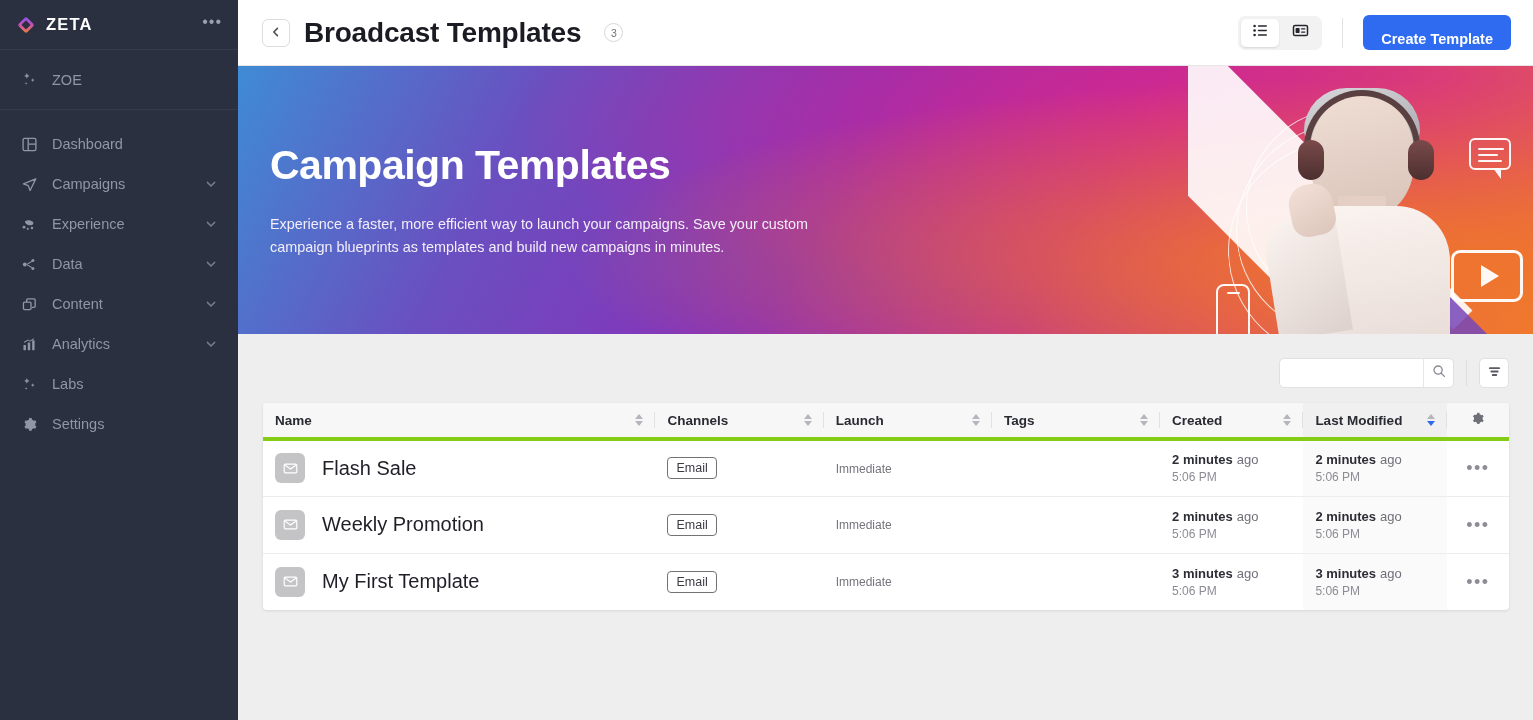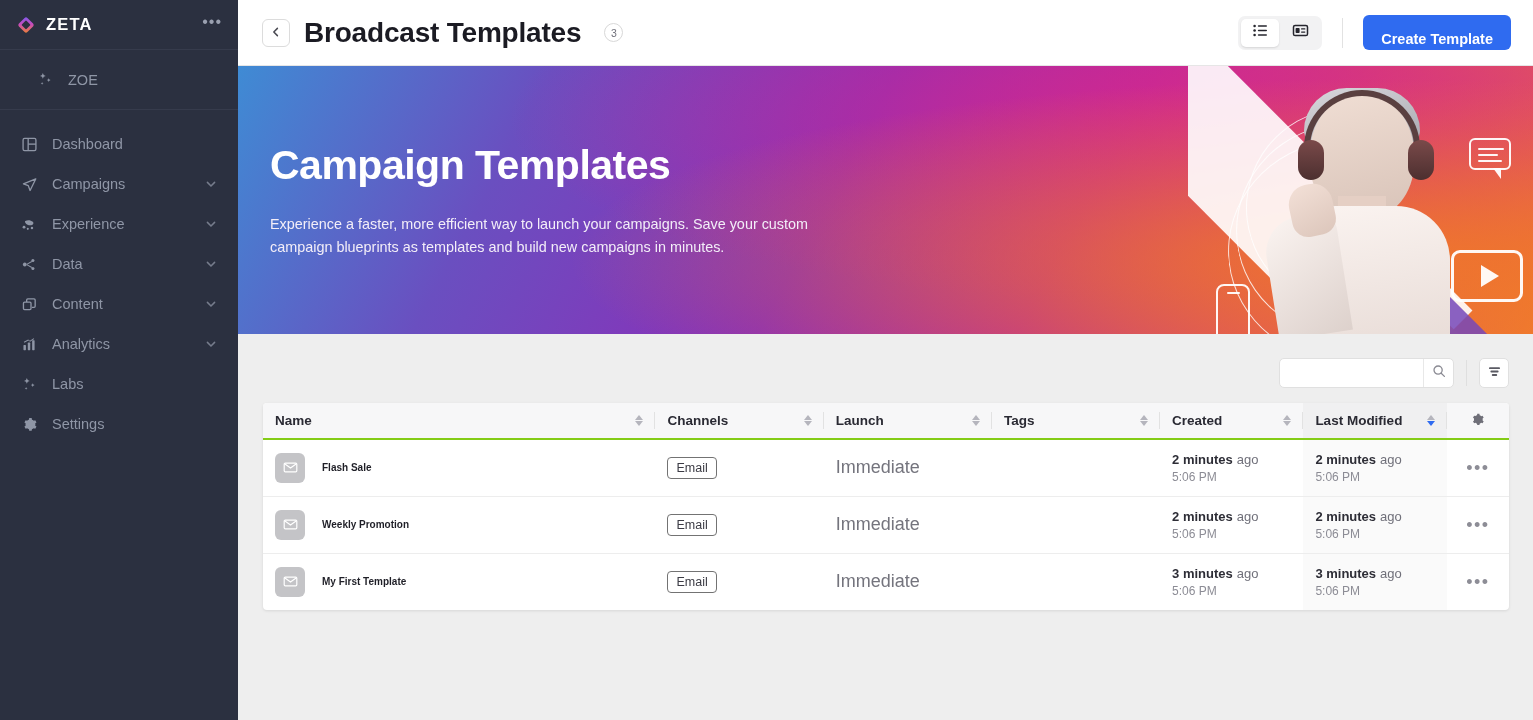--- a/index.html
+++ b/index.html
@@ -26,21 +26,21 @@
   .zeta-logo { width: 20px; height: 20px; flex: 0 0 20px; position: relative; }
   .sb-brand-name {
     color: #ffffff; font-size: 16.5px; font-weight: bold; letter-spacing: 1.2px;
     flex: 1;
   }
   .sb-dots { color: #9aa0b0; font-size: 16px; letter-spacing: 1px; line-height: 10px;
              padding-bottom: 6px; cursor: pointer; }
 
   .sb-zoe {
     height: 60px; display: flex; align-items: center; gap: 14px;
-    padding: 0 36px; border-bottom: 1px solid #363b4c; cursor: pointer;
+    padding: 0 20px; border-bottom: 1px solid #363b4c; cursor: pointer;
   }
   .sb-zoe-label { color: #8f96a6; font-size: 14.5px; }
 
   .sb-nav { padding-top: 14px; }
   .sb-item {
     height: 40px; display: flex; align-items: center;
     padding: 0 20px; gap: 14px; cursor: pointer;
   }
   .sb-ico { width: 18px; height: 18px; flex: 0 0 18px; display: flex;
             align-items: center; justify-content: center; }
@@ -160,38 +160,38 @@
   .filter-btn { width: 30px; height: 30px; background: #fff; border: 1px solid #e0e0e0;
                 border-radius: 5px; display: flex; align-items: center;
                 justify-content: center; cursor: pointer; }
 
   .table-card { background: #fff; border-radius: 4px; box-shadow: 0 1px 3px rgba(0,0,0,.10);
                 overflow: hidden; }
   table { width: 100%; border-collapse: collapse; table-layout: fixed; }
   thead th {
     background: #f7f7f8; height: 36px; font-size: 13.5px; font-weight: bold;
     color: #2a2a33; text-align: left; padding: 0 12px; position: relative;
-    border-bottom: 2px solid #84cc16; white-space: nowrap;
+    border-bottom: 4px solid #84cc16; white-space: nowrap;
   }
   thead th.hl { background: #f0f0f1; }
   thead th .th-wrap { display: flex; align-items: center; justify-content: space-between; gap: 6px; }
   .sort-ico { display: flex; flex-direction: column; gap: 1.5px; cursor: pointer; }
   .col-sep { position: absolute; right: 0; top: 9px; bottom: 9px; width: 1px; background: #e2e2e2; }
 
   tbody td { height: 57px; padding: 0 12px; font-size: 13.5px; color: #4a4a52;
              border-bottom: 1px solid #ededed; vertical-align: middle; }
   tbody tr:last-child td { border-bottom: none; }
   tbody td.hl { background: #fafafa; }
   .name-cell { display: flex; align-items: center; gap: 17px; }
   .mail-ico { width: 30px; height: 30px; border-radius: 6px; background: #c4c4c7;
               display: flex; align-items: center; justify-content: center; flex: 0 0 30px; }
-  .tpl-name { font-size: 10px; font-weight: bold; color: #1f1f27; cursor: pointer; }
+  .tpl-name { font-size: 20px; font-weight: normal; color: #1f1f27; cursor: pointer; }
   .chan-badge { display: inline-block; border: 1px solid #737373; border-radius: 4px;
                 padding: 3px 8px; font-size: 12.5px; color: #3b3b44; background: #fff; }
-  .launch-txt { color: #74747d; font-size: 18px; }
+  .launch-txt { color: #74747d; font-size: 12px; }
   .date-main { font-size: 13px; color: #2d2d36; font-weight: bold; }
   .date-main .ago { font-weight: normal; color: #70707a; margin-left: 4px; }
   .date-sub { font-size: 12px; color: #8c8c95; margin-top: 3px; }
   .row-dots { color: #8d8d96; font-size: 18px; letter-spacing: 1.5px; cursor: pointer;
               text-align: center; line-height: 8px; }
   .gear-th { text-align: center !important; }
 </style>
 </head>
 <body>
 

